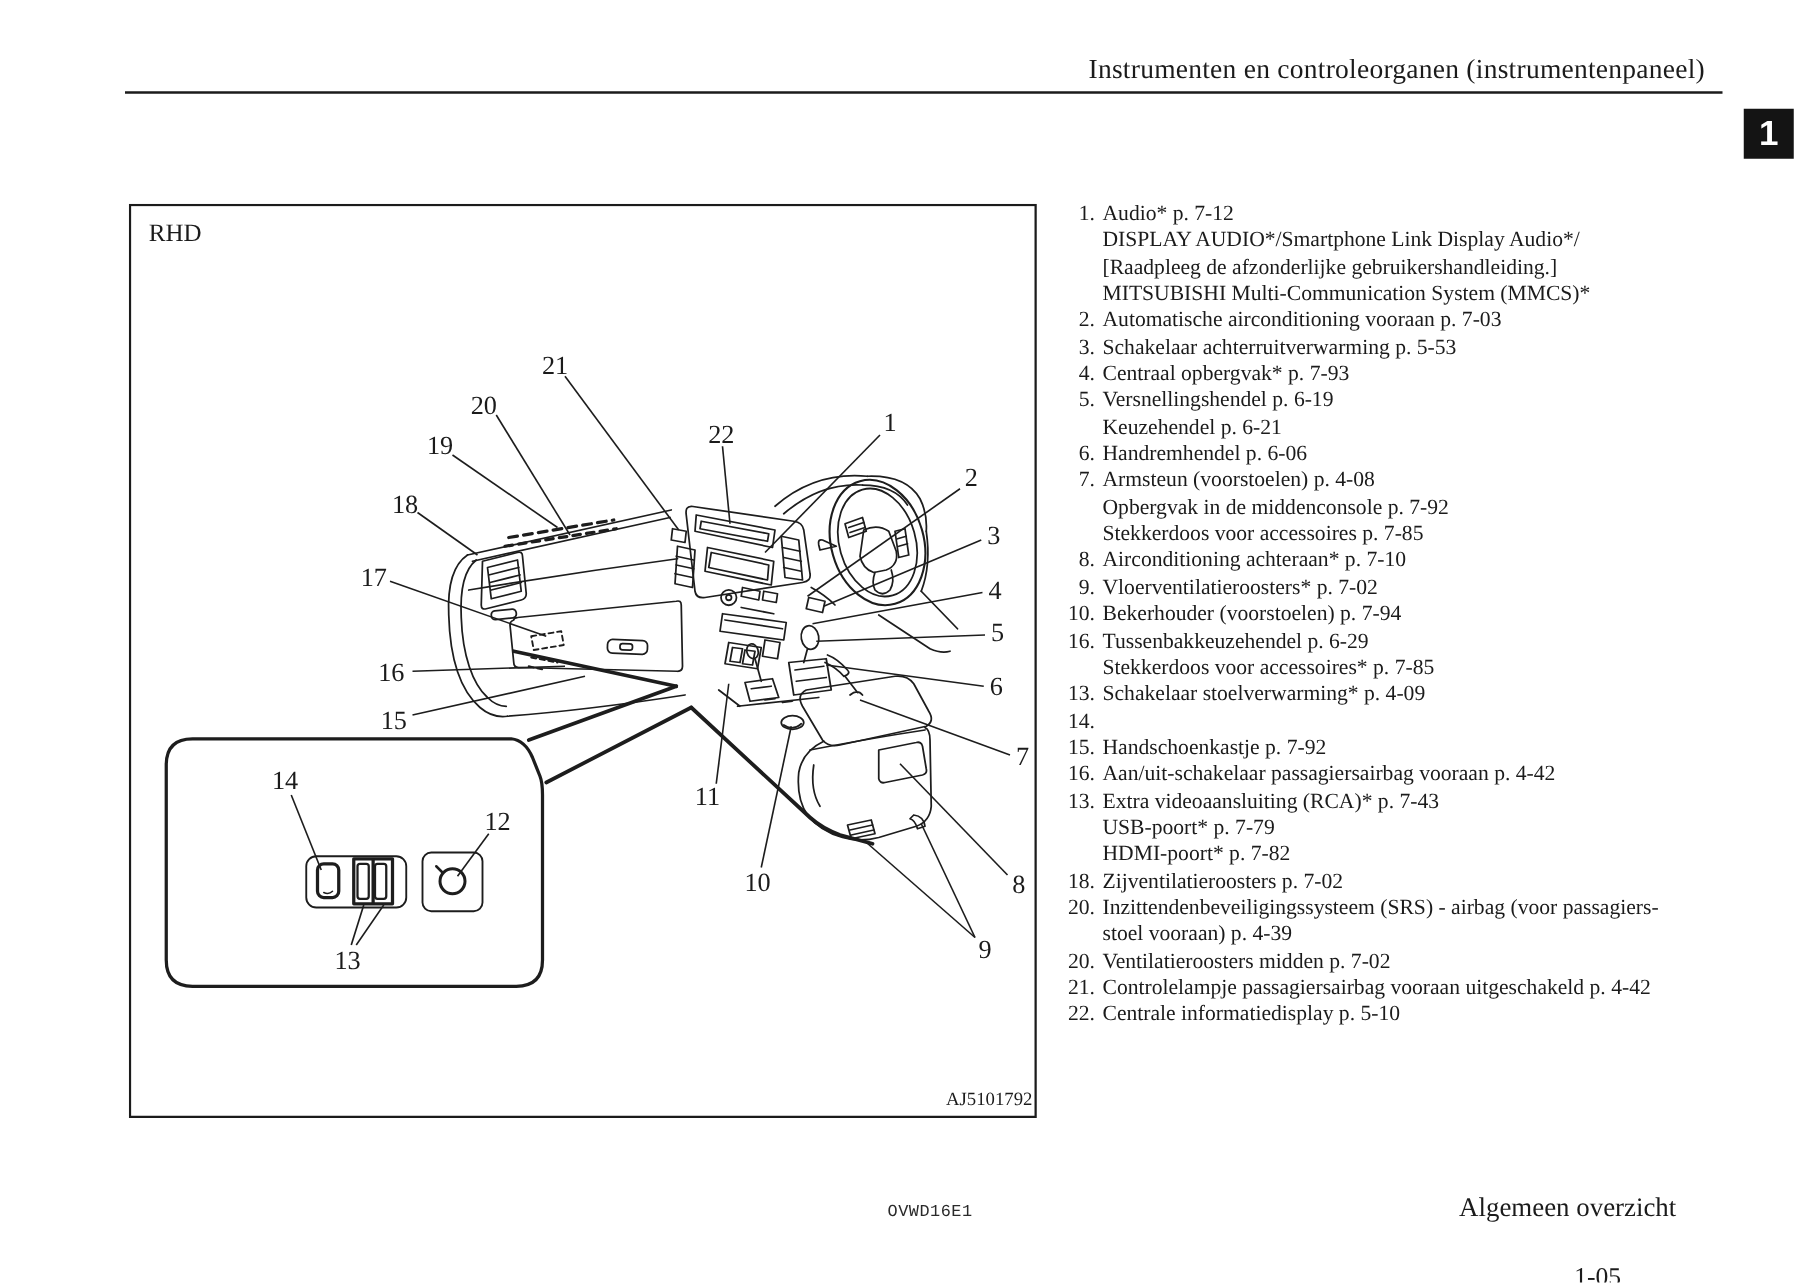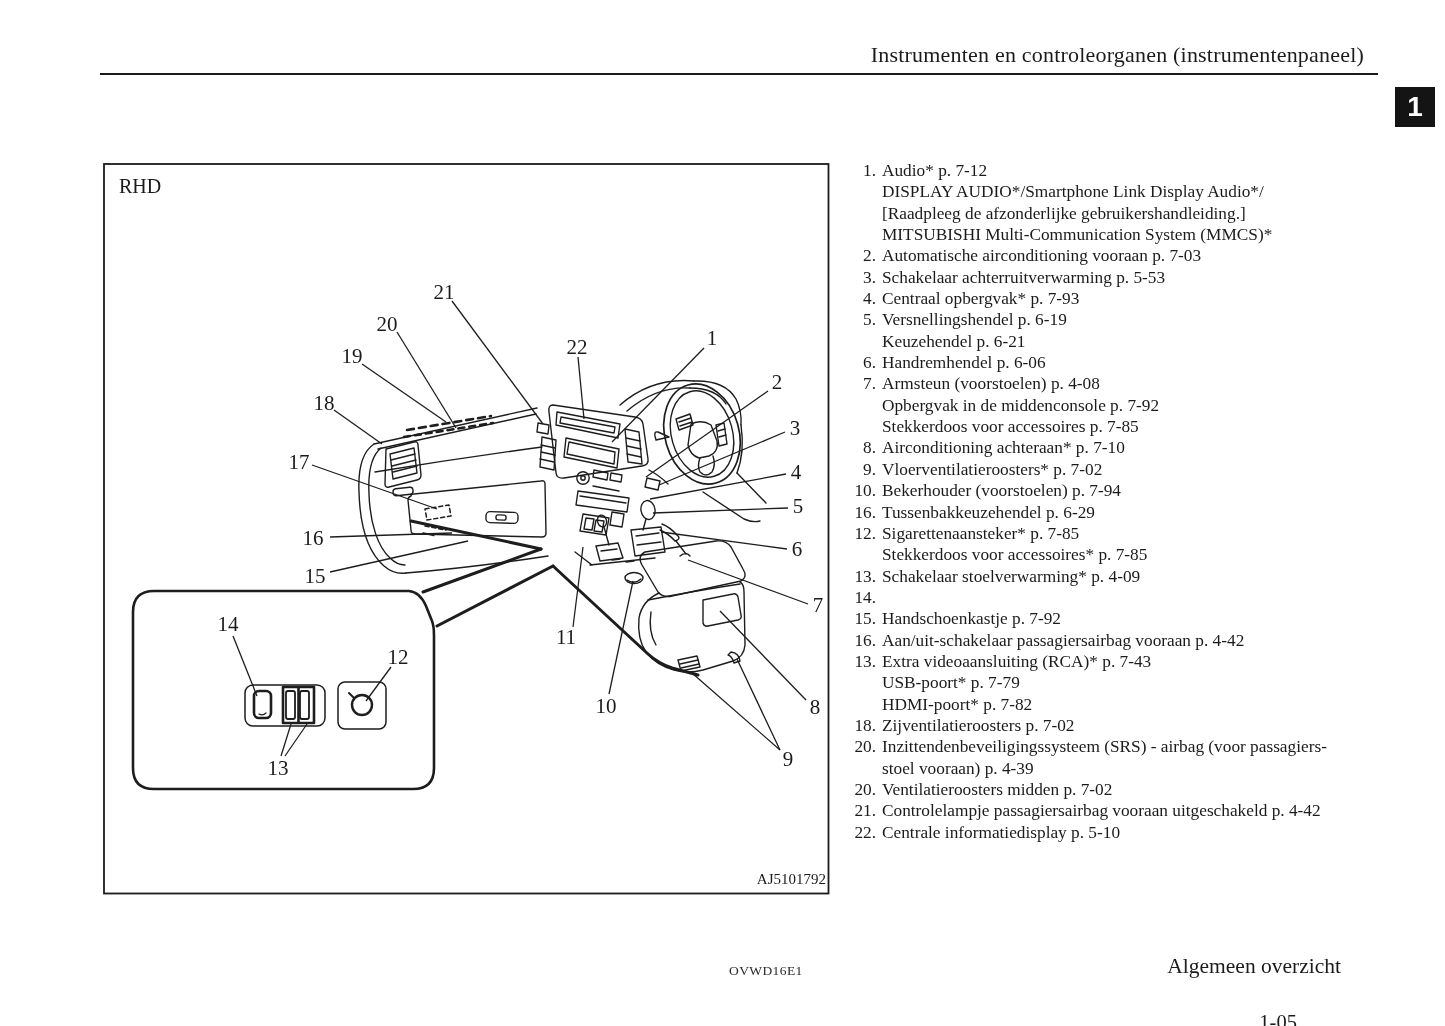--- a/index.html
+++ b/index.html
@@ -11,21 +11,21 @@
   .hdr-rule{top:73px;left:100px;width:1278px;height:2px;background:#1b1b1b;}
   .chapter-tab{top:87px;left:1395px;width:40px;height:40px;background:#141414;
      color:#fff;display:flex;align-items:center;justify-content:center;
      font-family:"Liberation Sans",sans-serif;font-weight:bold;font-size:28px;}
   
   .legend{top:160px;left:848px;width:545px;font-size:17.3px;line-height:21.35px;}
   .lrow{display:flex;white-space:nowrap;}
   .lnum{display:inline-block;width:28px;text-align:right;flex:0 0 28px;}
   .ltxt{padding-left:6px;}
   
-  .doc-code{top:963px;left:729px;font-family:Liberation Serif, serif;
+  .doc-code{top:963px;left:710px;font-family:Liberation Mono, monospace;
      font-size:13.5px;color:#2a2a2a;letter-spacing:.4px;}
   .footer-right{top:954px;right:104px;display:flex;align-items:center;gap:32px;flex-direction:column;}
   .footer-section{font-size:21.5px;}
   .footer-page{font-size:20.5px;margin-left:48px;}
   svg text{font-family:"Liberation Serif",serif;fill:#1b1b1b;}
 </style>
 </head>
 <body>
 
 <div class="abs hdr-title">Instrumenten en controleorganen (instrumentenpaneel)</div>
@@ -281,24 +281,20 @@
     </div>
     <div class="lrow">
       <span class="lnum">10.</span>
       <span class="ltxt">Bekerhouder (voorstoelen) p. 7-94</span>
     </div>
     <div class="lrow">
       <span class="lnum">16.</span>
       <span class="ltxt">Tussenbakkeuzehendel p. 6-29</span>
     </div>
     <div class="lrow">
-      <span class="lnum">12.</span>
-      <span class="ltxt">Sigarettenaansteker* p. 7-85</span>
-    </div>
-    <div class="lrow">
       <span class="lnum"></span>
       <span class="ltxt">Stekkerdoos voor accessoires* p. 7-85</span>
     </div>
     <div class="lrow">
       <span class="lnum">13.</span>
       <span class="ltxt">Schakelaar stoelverwarming* p. 4-09</span>
     </div>
     <div class="lrow">
       <span class="lnum">14.</span>
     </div>

